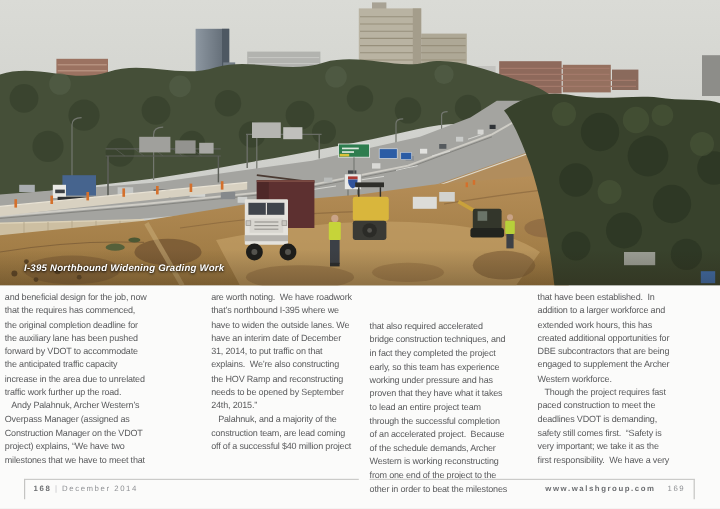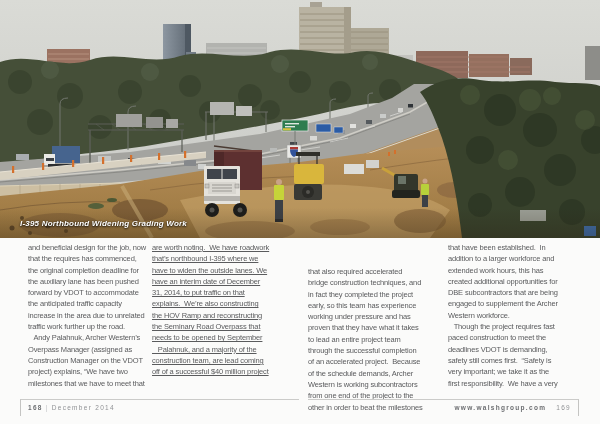--- a/index.html
+++ b/index.html
@@ -13,21 +13,21 @@
     position:absolute;left:20px;top:219px;
     font-size:8px;font-weight:bold;font-style:italic;color:#ffffff;
     letter-spacing:.2px;text-shadow:0 1px 2px rgba(0,0,0,.75), 0 0 2px rgba(0,0,0,.5);
     white-space:pre;
   }
   .col{
     position:absolute;top:242px;width:137px;
     font-size:7.5px;letter-spacing:-.15px;color:#5a5b5d;
   }
   .col .tline{line-height:11.3px;white-space:pre;}
-  .col-1{left:28px;} .col-2{left:152px;text-decoration:underline;} .col-3{left:308px;margin-top:24px;} .col-4{left:448px;}
+  .col-1{left:4px;} .col-2{left:176px;} .col-3{left:308px;margin-top:24px;} .col-4{left:448px;}
   .footer{
     position:absolute;top:399px;height:16px;border-top:1px solid #cbcbc9;
     font-size:6.5px;letter-spacing:1.3px;color:#909295;
   }
   .footer-left{left:20px;width:271px;border-left:1px solid #c4c4c2;padding-left:7px;}
   .footer-right{left:308px;width:263px;border-right:1px solid #c4c4c2;text-align:right;padding-right:7px;}
   .footer .inner{margin-top:4px;}
   .pagenum{font-weight:bold;color:#6c6e71;}
   .footer-div{color:#c0c1c3;margin:0 3px;}
   .site{font-weight:bold;color:#6c6e71;}
@@ -376,38 +376,38 @@
       <div class="tline">milestones that we have to meet that</div>
     </div>
   <div class="col col-2">
       <div class="tline">are worth noting.  We have roadwork</div>
       <div class="tline">that’s northbound I-395 where we</div>
       <div class="tline">have to widen the outside lanes. We</div>
       <div class="tline">have an interim date of December</div>
       <div class="tline">31, 2014, to put traffic on that</div>
       <div class="tline">explains.  We’re also constructing</div>
       <div class="tline">the HOV Ramp and reconstructing</div>
-      <div class="tline">the Seminary Road Overpass that</div>
       <div class="tline">needs to be opened by September</div>
+      <div class="tline">24th, 2015.”</div>
       <div class="tline">   Palahnuk, and a majority of the</div>
       <div class="tline">construction team, are lead coming</div>
       <div class="tline">off of a successful $40 million project</div>
     </div>
   <div class="col col-3">
       <div class="tline">that also required accelerated</div>
       <div class="tline">bridge construction techniques, and</div>
       <div class="tline">in fact they completed the project</div>
       <div class="tline">early, so this team has experience</div>
       <div class="tline">working under pressure and has</div>
       <div class="tline">proven that they have what it takes</div>
       <div class="tline">to lead an entire project team</div>
       <div class="tline">through the successful completion</div>
       <div class="tline">of an accelerated project.  Because</div>
       <div class="tline">of the schedule demands, Archer</div>
-      <div class="tline">Western is working subcontractors</div>
+      <div class="tline">Western is working reconstructing</div>
       <div class="tline">from one end of the project to the</div>
       <div class="tline">other in order to beat the milestones</div>
     </div>
   <div class="col col-4">
       <div class="tline">that have been established.  In</div>
       <div class="tline">addition to a larger workforce and</div>
       <div class="tline">extended work hours, this has</div>
       <div class="tline">created additional opportunities for</div>
       <div class="tline">DBE subcontractors that are being</div>
       <div class="tline">engaged to supplement the Archer</div>

